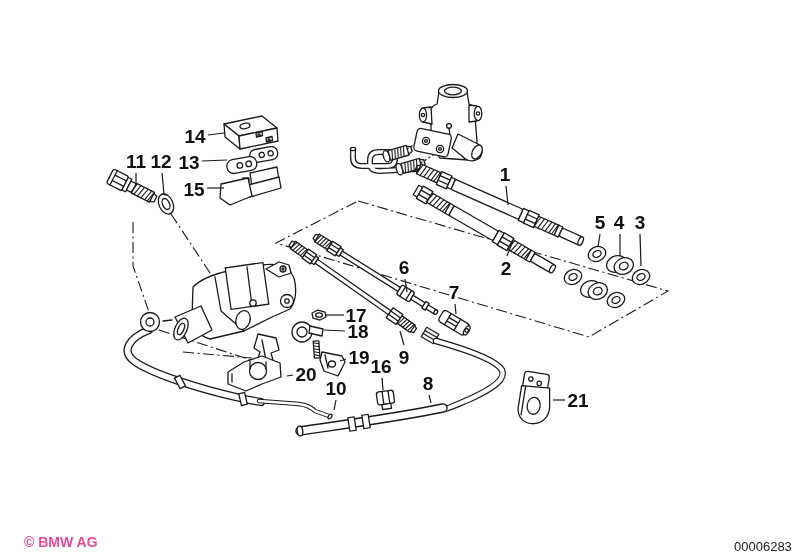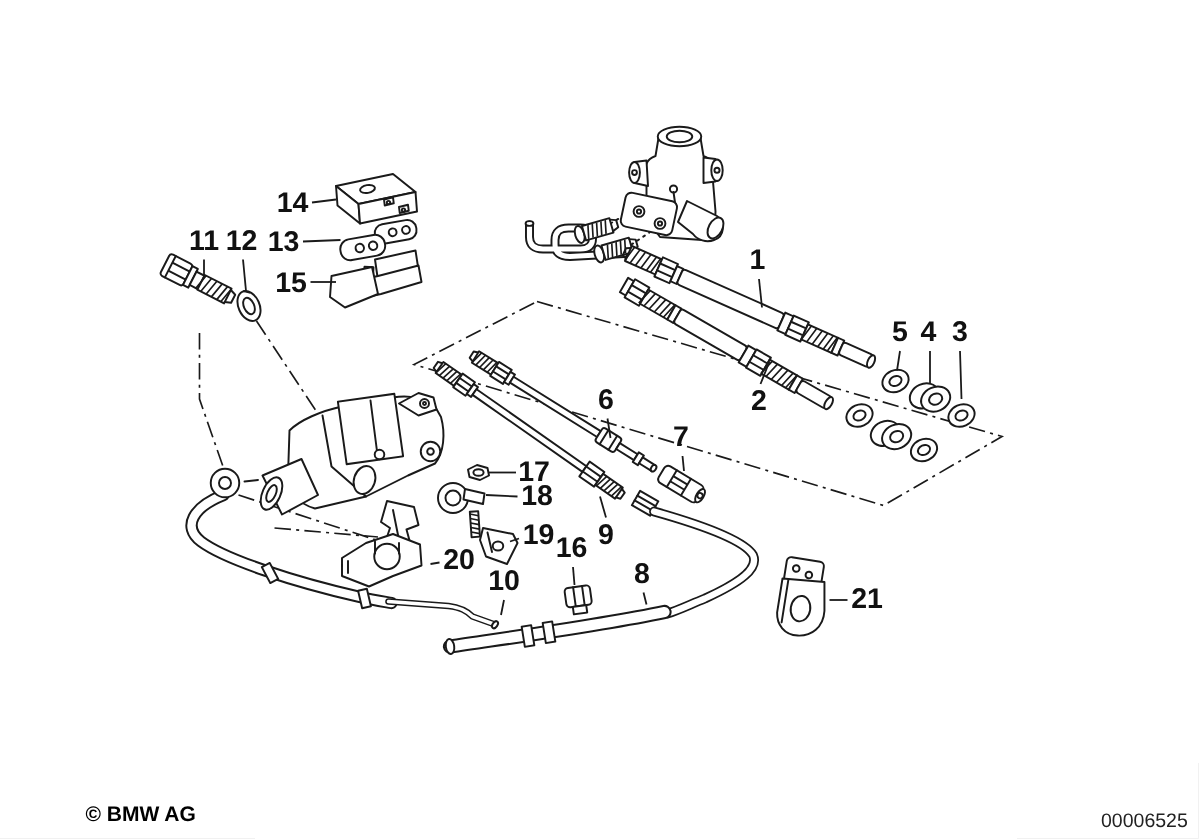--- a/index.html
+++ b/index.html
@@ -9,21 +9,21 @@
   .ln  { fill:none; stroke:#1a1a1a; stroke-width:1.3; stroke-linecap:round; stroke-linejoin:round; }
   .w   { fill:#ffffff; stroke:#1a1a1a; stroke-width:1.3; stroke-linejoin:round; }
   .hat { fill:none; stroke:#1a1a1a; stroke-width:1.1; }
   .po  { fill:none; stroke:#1a1a1a; stroke-linecap:round; stroke-linejoin:round; }
   .pi  { fill:none; stroke:#ffffff; stroke-linecap:round; stroke-linejoin:round; }
   .dd  { fill:none; stroke:#1a1a1a; stroke-width:1.1; stroke-dasharray:11 3.5 2 3.5; }
   .dot { fill:none; stroke:#1a1a1a; stroke-width:1.3; stroke-dasharray:1.3 3.4; stroke-linecap:round; }
   .leader { stroke:#1a1a1a; stroke-width:1.2; }
   text.callout { font-family:"Liberation Sans", sans-serif; font-weight:bold; font-size:19px;
                  fill:#111111; text-anchor:middle; dominant-baseline:central; cursor:pointer; }
-  .footer-left  { position:absolute; left:24px;  top:534px; font-size:14px; font-weight:bold; color:#000000;margin-left:33px; }
+  .footer-left  { position:absolute; left:24px;  top:534px; font-size:14px; font-weight:bold; color:#ec4899; }
   .footer-right { position:absolute; left:734px; top:539px; font-size:13px; font-weight:normal; color:#222; }
 </style>
 </head>
 <body>
 
 <div class="stage">
   <svg width="799" height="559" viewBox="0 0 799 559">
     <defs>
       <path id="hat20" d="M2,-5.5 l-2.5,11 M6,-5.5 l-2.5,11 M10,-5.5 l-2.5,11 M14,-5.5 l-2.5,11 M18,-5.5 l-2.5,11 M21,-5.5 l-2.5,11"></path>
       <path id="hat14" d="M2,-4.5 l-2,9 M5,-4.5 l-2,9 M8,-4.5 l-2,9 M11,-4.5 l-2,9 M14,-4.5 l-2,9"></path>
@@ -371,14 +371,14 @@
         <line x1="346" y1="359" x2="340" y2="361" class="leader"></line>
         <text x="359" y="357" class="callout">19</text>
         <line x1="293" y1="375" x2="287" y2="376" class="leader"></line>
         <text x="306" y="374" class="callout">20</text>
         <line x1="565" y1="400" x2="553" y2="400" class="leader"></line>
         <text x="578" y="400" class="callout">21</text>
       </g>
   </svg>
 
   <div class="footer-left">© BMW AG</div>
-  <div class="footer-right">00006525</div>
+  <div class="footer-right">00006283</div>
 </div>
 
 </body></html>

